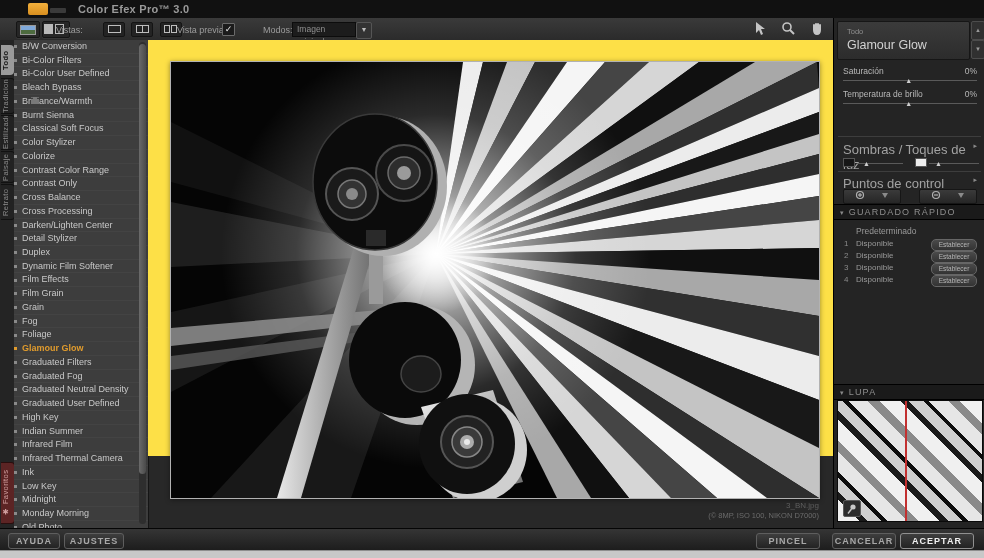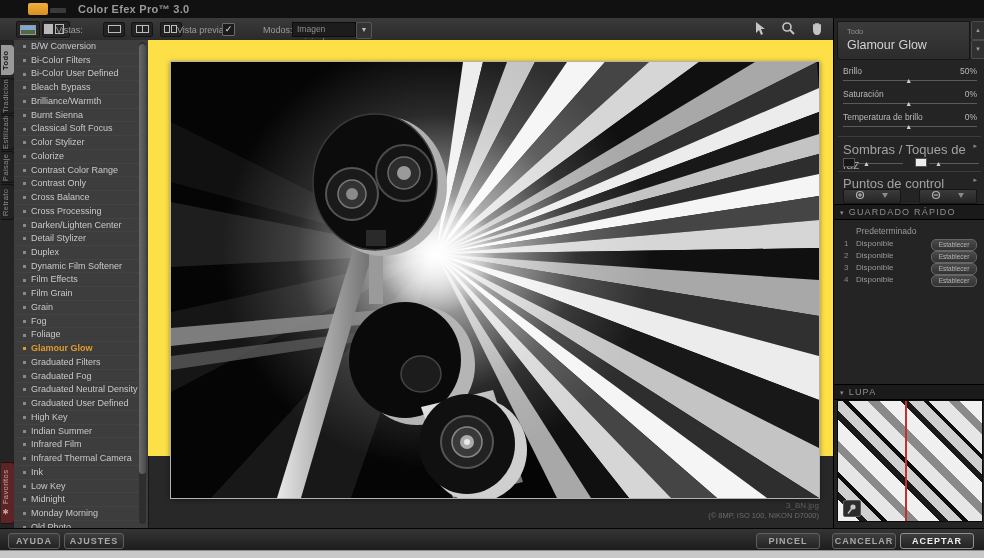--- a/index.html
+++ b/index.html
@@ -39,21 +39,21 @@
   .vtab{position:absolute;left:1px;width:13px;border-radius:4px 0 0 4px;
         writing-mode:vertical-rl;transform:rotate(180deg);text-align:center;
         font-size:7.5px;letter-spacing:.4px;overflow:hidden;}
   .vtab.active{background:#9a9a9a;color:#141414;font-weight:bold;}
   .vtab.inactive{background:#222;color:#8c8c8c;border:1px solid #111;border-right:none;}
   .vtab.fav{background:#5c2424;color:#d0a0a0;border:1px solid #2a0e0e;border-right:none;}
 
   
   #filter-list{left:14px;top:40px;width:134px;height:488px;background:#3d3d3d;border-right:1px solid #151515;overflow:hidden;}
   .filter-item{height:12.74px;line-height:12.74px;font-size:9px;color:#c9c9c9;white-space:nowrap;
-               padding-left:9px;border-bottom:1px solid rgba(255,255,255,.03);}
+               padding-left:0;border-bottom:1px solid rgba(255,255,255,.03);}
   .filter-item .bullet{display:inline-block;width:3px;height:3px;background:#8a8a8a;margin-right:5px;vertical-align:middle;}
   .filter-item.selected{color:#e09b2d;font-weight:bold;}
   .filter-item.selected .bullet{background:#e09b2d;}
   #flist-scroll-track{left:139px;top:42px;width:7px;height:482px;background:#2e2e2e;border-radius:4px;}
   #flist-scroll-thumb{left:139px;top:44px;width:7px;height:430px;background:linear-gradient(90deg,#6a6a6a,#4a4a4a);border-radius:4px;}
 
   
   #canvas{left:148px;top:40px;width:685px;height:416px;background:#fde047;}
   #photo{left:22px;top:21px;width:648px;height:436px;border:1px solid #b2b2b2;box-shadow:0 1px 5px rgba(0,0,0,.4);background:#000;}
   #photo svg{display:block;}
@@ -305,27 +305,20 @@
   <div id="panel" class="abs">
     <div id="filter-selector" class="abs">
       <div id="selector-category" class="abs">Todo</div>
       <div id="selector-title" class="abs">Glamour Glow</div>
     </div>
     <div class="abs spin-btn" style="top:3px;">▲</div>
     <div class="abs spin-btn" style="top:22px;">▼</div>
 
     <div id="sliders" class="abs">
         <div class="slider-row">
-          <span class="sl-label">Brillo</span>
-          <span class="sl-value">50%</span>
-          <span class="sl-track">
-            <span class="sl-marker" style="left: 49%;">▲</span>
-          </span>
-        </div>
-        <div class="slider-row">
           <span class="sl-label">Saturación</span>
           <span class="sl-value">0%</span>
           <span class="sl-track">
             <span class="sl-marker" style="left: 49%;">▲</span>
           </span>
         </div>
         <div class="slider-row">
           <span class="sl-label">Temperatura de brillo</span>
           <span class="sl-value">0%</span>
           <span class="sl-track">

